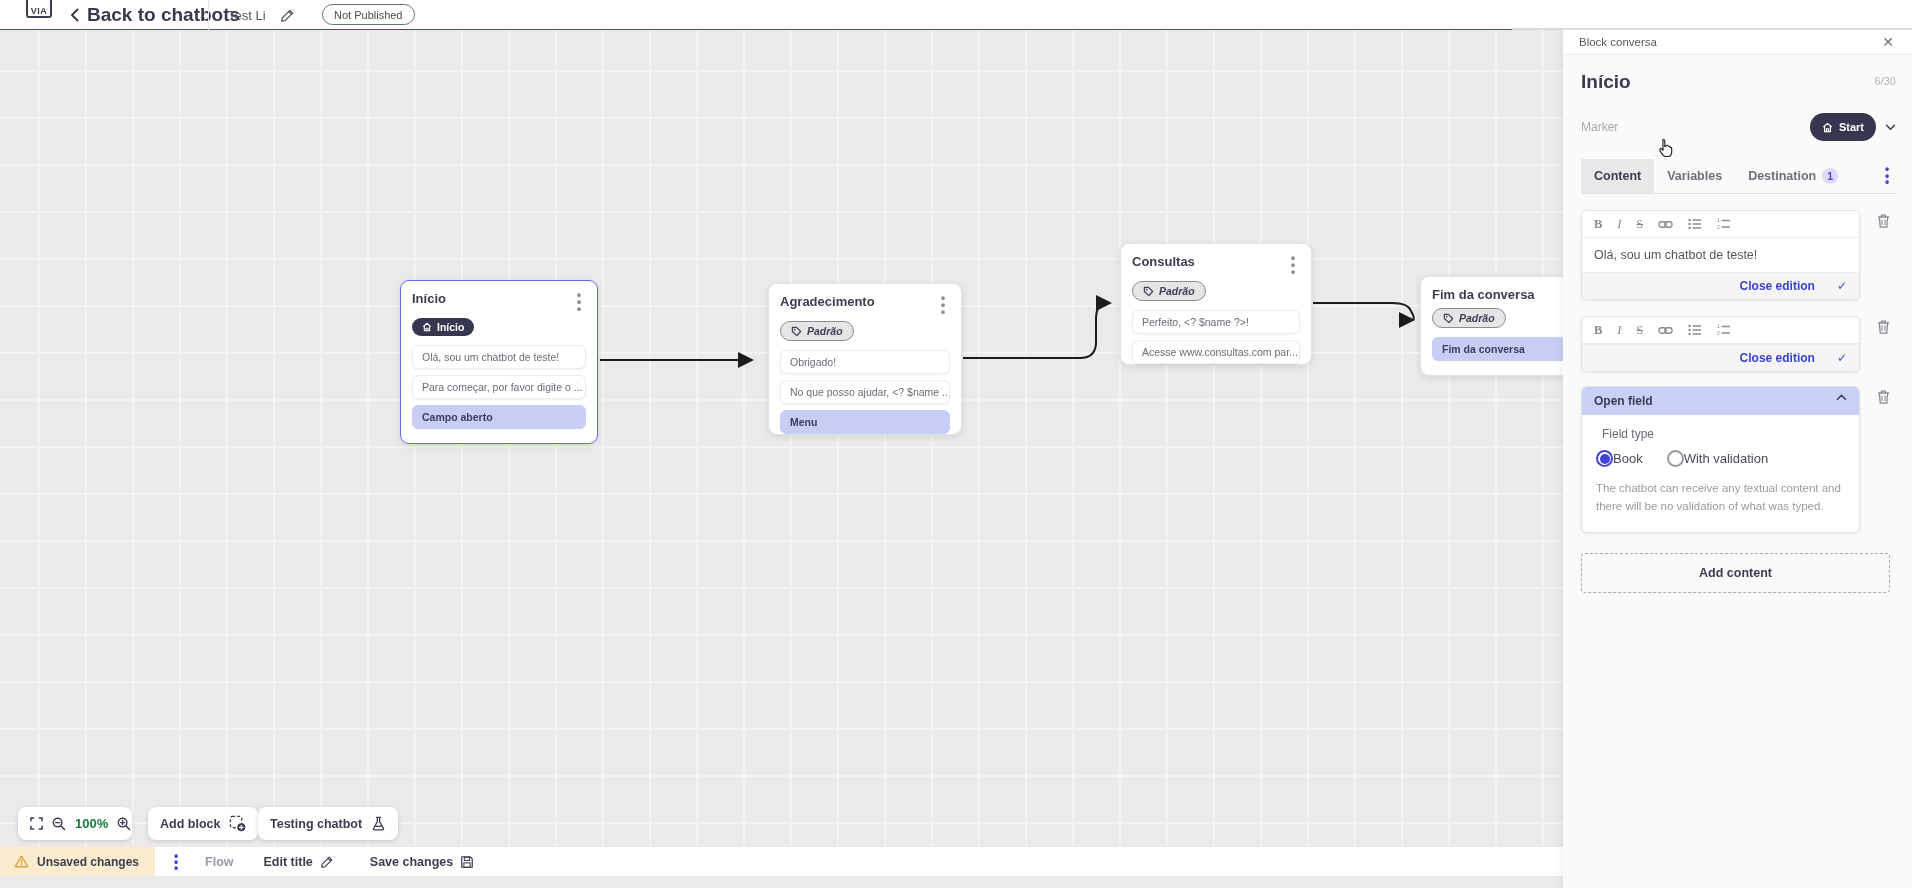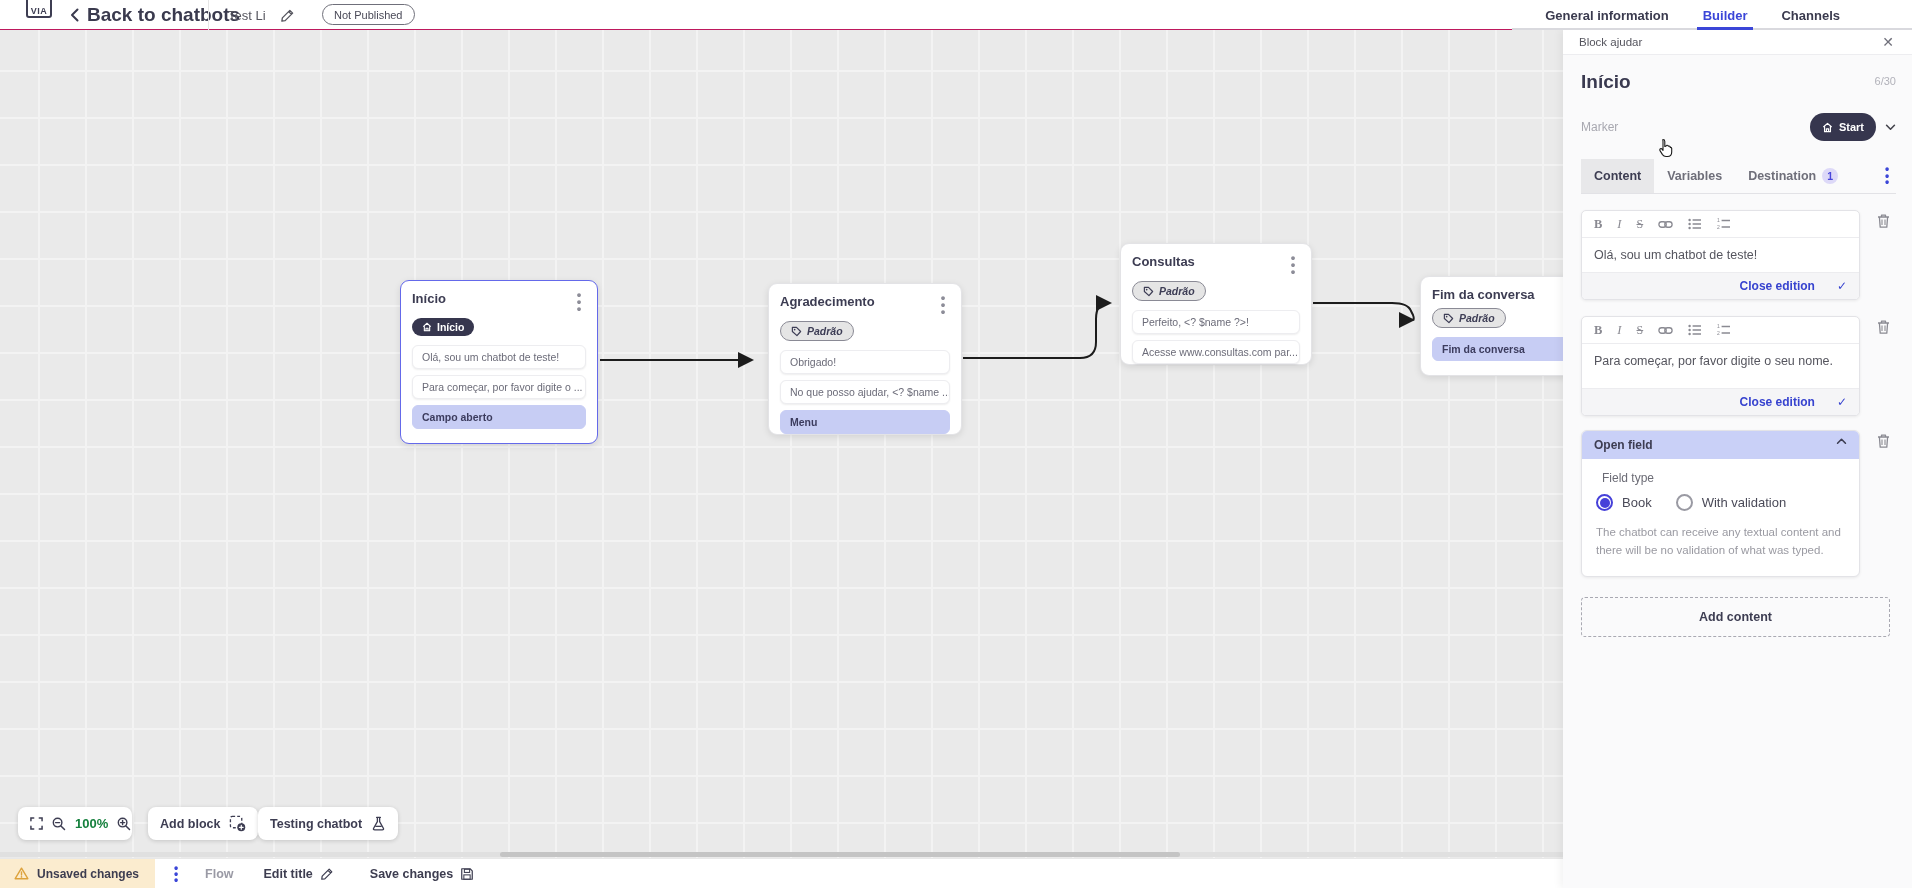--- a/index.html
+++ b/index.html
@@ -45,21 +45,21 @@
   
   .cv-card { position:absolute; bottom:18px; height:33px; background:#fff; border-radius:8px; box-shadow:0 1px 4px rgba(0,0,0,0.16); display:flex; align-items:center; gap:9px; padding:0 12px; z-index:3; }
   .cv-card .zoom-level { font-size:13px; font-weight:bold; color:#15803d; }
   .cv-label { font-size:12.5px; font-weight:bold; color:#3d3d52; }
   .icon-btn { display:flex; align-items:center; justify-content:center; cursor:pointer; color:#3d3d52; }
 
   .hscroll-track { position:absolute; bottom:1px; left:0; width:1563px; height:5px; background:#e0e0e0; z-index:3; }
   .hscroll-thumb { position:absolute; left:500px; top:0; width:680px; height:5px; background:#c4c4c4; border-radius:3px; }
 
   
-  .bottombar { position:absolute; bottom:0; left:0; width:1563px; height:30px; background:#fff; border-top:1px solid #e8e8e8; display:flex; align-items:center; z-index:20; }
+  .bottombar { position:absolute; bottom:12px; left:0; width:1563px; height:30px; background:#fff; border-top:1px solid #e8e8e8; display:flex; align-items:center; z-index:20; }
   .warn-area { height:100%; background:#fbeccf; display:flex; align-items:center; gap:8px; padding:0 16px 0 14px; }
   .warn-label { font-size:12px; font-weight:bold; color:#3d3d50; white-space:nowrap; }
   .sb-item { display:flex; align-items:center; gap:7px; font-size:12.5px; font-weight:bold; color:#3d3d50; cursor:pointer; white-space:nowrap; }
   .sb-kebab { color:#3b46d8; font-size:12px; line-height:0.5; margin:0 22px 0 14px; }
   .sb-flow { color:#9a9aa5; margin-right:30px; }
   .sb-edit { margin-right:36px; }
 
   
   .panel { position:absolute; top:30px; right:0; bottom:0; width:349px; background:#fafafb; box-shadow:-3px 0 8px rgba(0,0,0,0.05); z-index:25; }
   .panel-header { height:25px; background:#fff; border-bottom:1px solid #ededf0; display:flex; align-items:center; justify-content:space-between; padding:0 18px 0 16px; }
@@ -91,21 +91,21 @@
   .close-edition { font-size:12px; font-weight:bold; color:#3743cf; cursor:pointer; }
   .check { color:#3743cf; font-size:12px; }
   .trash-btn { width:26px; display:flex; justify-content:center; color:#8a8a92; cursor:pointer; margin-top:3px; }
 
   .of-card { flex:1; background:#fff; border:1px solid #e3e3e7; border-radius:6px; box-shadow:0 1px 3px rgba(0,0,0,0.07); overflow:hidden; }
   .of-header { background:#c9d0f7; padding:7px 12px; display:flex; justify-content:space-between; align-items:flex-start; cursor:pointer; }
   .of-title { font-size:12px; font-weight:bold; color:#3d3d52; }
   .of-body { padding:12px 14px 16px; }
   .ft-label { font-size:12px; color:#6b6b75; margin-left:6px; }
   .radio-row { display:flex; align-items:center; gap:24px; margin-top:9px; }
-  .radio-opt { display:flex; align-items:center; gap:9px; cursor:pointer; }
+  .radio-opt { display:flex; align-items:center; cursor:pointer; }
   .radio { width:17px; height:17px; border-radius:50%; border:2px solid #9a9aa3; background:#fff; position:relative; }
   .radio.sel { border-color:#4641d9; }
   .radio.sel::after { content:""; position:absolute; inset:1.5px; border-radius:50%; background:#4641d9; }
   .radio-label { font-size:13px; color:#4a4a58; }
   .of-help { margin-top:13px; font-size:11.5px; color:#9a9aa2; line-height:1.55; max-width:268px; }
 
   .add-content { margin-top:20px; margin-right:6px; height:40px; border:1.5px dashed #a9a9b2; border-radius:4px; display:flex; align-items:center; justify-content:center; font-size:12.5px; font-weight:bold; color:#3d3d52; cursor:pointer; }
 
   .cursor-hand { position:absolute; left:1658px; top:138px; z-index:40; pointer-events:none; }
 
@@ -126,25 +126,20 @@
     </div>
     <div class="tb-divider"></div>
     <div class="bot-title">
       <span class="bot-title-text">Test Li</span>
       <svg class="ic icon-btn" width="15" height="15" viewBox="0 0 16 16">
           <path d="M10.5 2.5 L13.5 5.5 L5.5 13.5 L2 14 L2.5 10.5 Z M9.2 3.8 l3 3" fill="none" stroke="#55555e" stroke-width="1.4" stroke-linejoin="round"></path>
         </svg>
     </div>
     <div class="status-pill">Not Published</div>
     <div class="tabs-underline"></div>
-    <div class="top-tabs">
-      <div class="top-tab">General information</div>
-      <div class="top-tab active">Builder</div>
-      <div class="top-tab">Channels</div>
-    </div>
   </div>
 
   <div class="canvas">
 
     <svg class="connections" width="1563" height="828" viewBox="0 0 1563 828">
       <defs>
         <marker id="arrow" markerWidth="9" markerHeight="9" refX="7" refY="4" orient="auto">
           <path d="M0,0 L8,4 L0,8 Z" fill="#1c1c1c"></path>
         </marker>
       </defs>
@@ -308,21 +303,21 @@
       <svg class="ic" width="14" height="14" viewBox="0 0 16 16">
           <path d="M2 2 H11.5 L14 4.5 V14 H2 Z" fill="none" stroke="#3d3d50" stroke-width="1.4" stroke-linejoin="round"></path>
           <rect x="5" y="2.6" width="6" height="3.6" fill="none" stroke="#3d3d50" stroke-width="1.2"></rect>
           <rect x="4.4" y="9" width="7.2" height="5" fill="none" stroke="#3d3d50" stroke-width="1.2"></rect>
         </svg>
     </div>
   </div>
 
   <div class="panel">
     <div class="panel-header">
-      <span class="panel-header-title">Block ajudar</span>
+      <span class="panel-header-title">Block conversa</span>
       <span class="close-x">✕</span>
     </div>
     <div class="panel-body">
       <div class="pb-title-row">
         <div class="pb-title">Início</div>
         <div class="pb-counter">6/30</div>
       </div>
       <div class="marker-row">
         <span class="marker-label">Marker</span>
         <div class="marker-right">
@@ -414,21 +409,20 @@
                 <line x1="4.6" y1="6" x2="13" y2="6" stroke="#8a8a92" stroke-width="1.5"></line>
                 <line x1="4.6" y1="10" x2="13" y2="10" stroke="#8a8a92" stroke-width="1.5"></line>
               </svg>
             <svg class="ic" width="14" height="12" viewBox="0 0 14 12">
                 <text x="0" y="4" font-size="5" fill="#8a8a92" font-family="sans-serif">1</text>
                 <text x="0" y="11" font-size="5" fill="#8a8a92" font-family="sans-serif">2</text>
                 <line x1="4.6" y1="2.4" x2="13" y2="2.4" stroke="#8a8a92" stroke-width="1.5"></line>
                 <line x1="4.6" y1="9" x2="13" y2="9" stroke="#8a8a92" stroke-width="1.5"></line>
               </svg>
           </div>
-          <div class="ed-body" style="min-height:44px;">Para começar, por favor digite o seu nome.</div>
           <div class="ed-footer">
             <span class="close-edition">Close edition</span>
             <span class="check">✓</span>
           </div>
         </div>
         <div class="trash-btn">
           <svg class="ic" width="15" height="16" viewBox="0 0 15 16">
               <path d="M2 4 H13 M5.5 4 V2.2 H9.5 V4 M3.4 4 L4.2 14.2 H10.8 L11.6 4" fill="none" stroke="#8a8a92" stroke-width="1.3" stroke-linejoin="round"></path>
               <line x1="6" y1="6.5" x2="6" y2="12" stroke="#8a8a92" stroke-width="1.1"></line>
               <line x1="9" y1="6.5" x2="9" y2="12" stroke="#8a8a92" stroke-width="1.1"></line>

